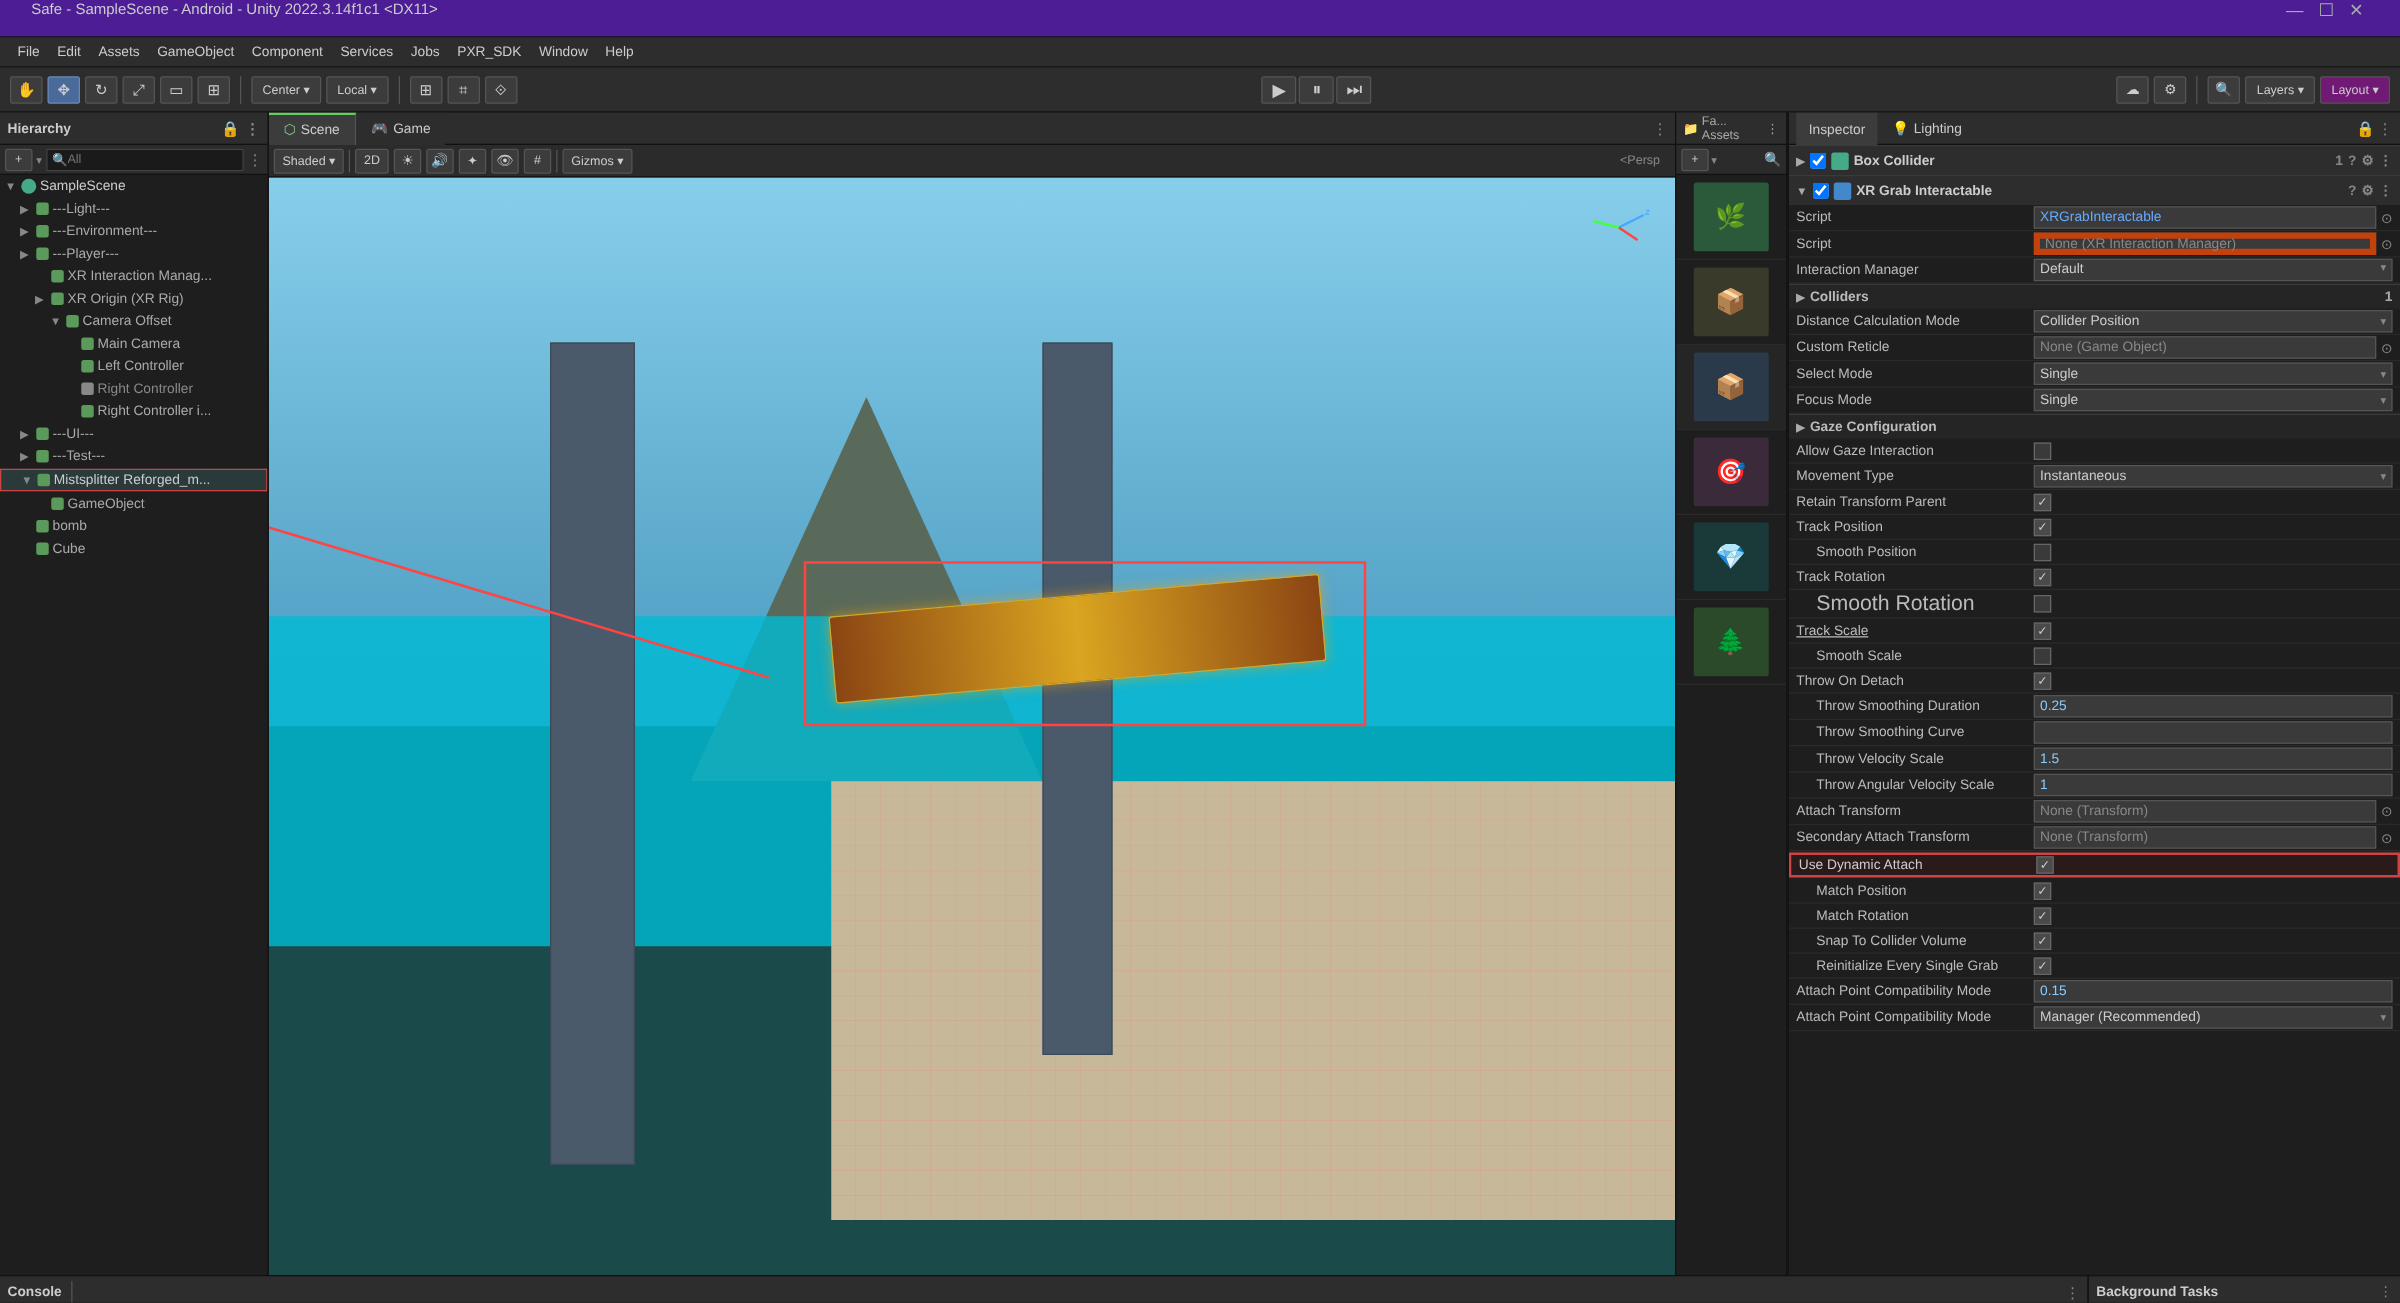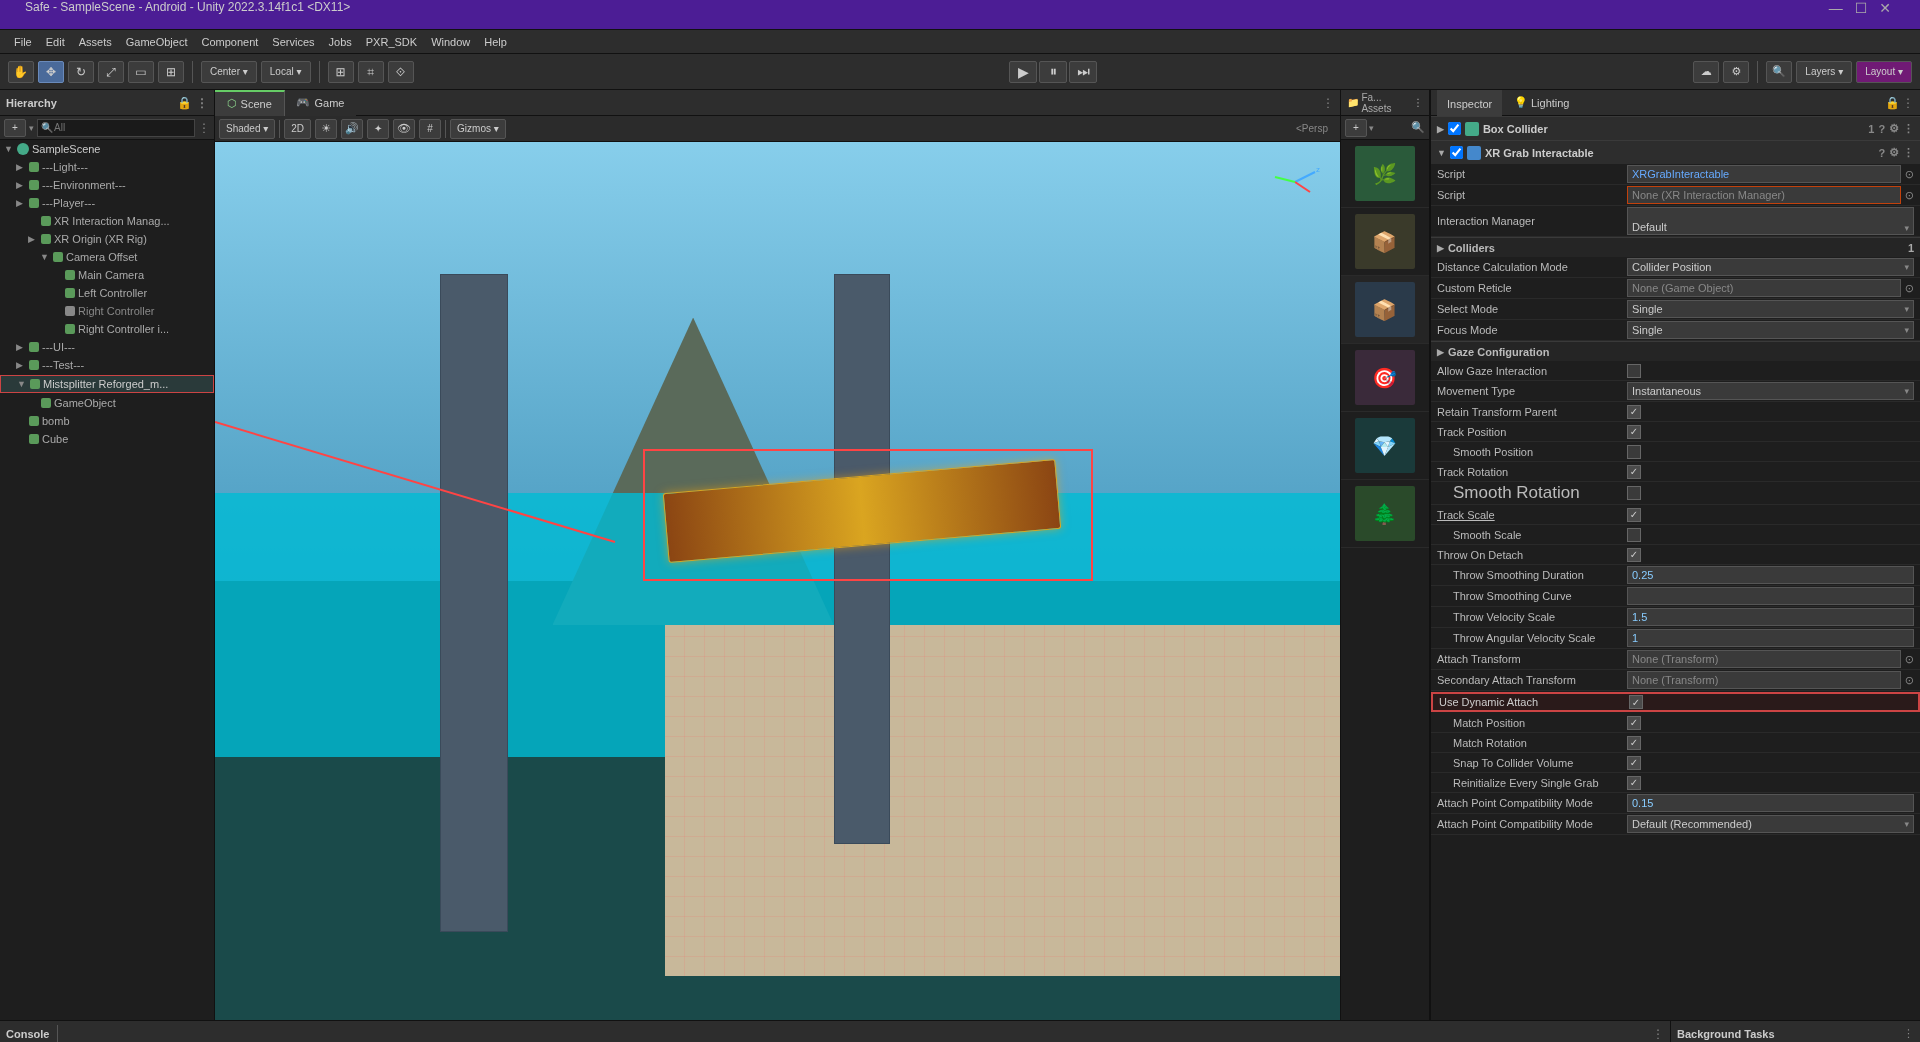--- a/index.html
+++ b/index.html
@@ -335,29 +335,29 @@
         <span style="width:190px; color:#bbb; font-size:11px; flex-shrink:0;">Script</span>
         <div style="flex:1; display:flex; align-items:center; gap:4px;">
           <div style="flex:1; background:#3a3a3a; border:1px solid #555; color:#6af; padding:1px 4px; font-size:11px; height:18px; display:flex; align-items:center; cursor:pointer;">XRGrabInteractable</div>
           <span style="color:#888; cursor:pointer;">⊙</span>
         </div>
       </div>
 
       <div style="display:flex; align-items:center; padding:1px 6px; min-height:20px; border-bottom:1px solid #2a2a2a;">
         <span style="width:190px; color:#bbb; font-size:11px; flex-shrink:0;">Script</span>
         <div style="flex:1; display:flex; align-items:center; gap:4px;">
-          <div style="flex:1; background:#3a3a3a; border:1px solid #c2410c; color:#888; padding:1px 4px; font-size:11px; height:18px; display:flex; align-items:center; cursor:pointer;">None (XR Interaction Manager)</div>
+          <div style="flex:1; background:#3a3a3a; border:5px solid #c2410c; color:#888; padding:1px 4px; font-size:11px; height:18px; display:flex; align-items:center; cursor:pointer;">None (XR Interaction Manager)</div>
           <span style="color:#888; cursor:pointer;">⊙</span>
         </div>
       </div>
 
       <div style="display:flex; align-items:center; padding:1px 6px; min-height:20px; border-bottom:1px solid #2a2a2a;">
         <span style="width:190px; color:#bbb; font-size:11px; flex-shrink:0;">Interaction Manager</span>
         <div style="flex:1; display:flex; align-items:center; gap:4px;">
-          <div style="flex:1; background:#3a3a3a; border:1px solid #555; color:#ccc; padding:1px 4px; font-size:11px; height:28px; display:flex; align-items:flex-end; justify-content:space-between; cursor:pointer;">
+          <div style="flex:1; background:#3a3a3a; border:1px solid #555; color:#ccc; padding:1px 4px; font-size:11px; height:18px; display:flex; align-items:flex-start; justify-content:space-between; cursor:pointer;">
             <span>Default</span>
               <span style="color:#888; font-size:9px;">▾</span>
           </div>
         </div>
       </div>
 
       <div style="background:#252525; padding:2px 6px; font-size:11px; font-weight:bold; color:#bbb; border-top:1px solid #3a3a3a; display:flex; align-items:center; gap:4px; cursor:pointer; min-height:20px;">
         <span style="color:#aaa; font-size:9px;">▶</span>
         <span>Colliders</span>
         <span style="flex:1;"></span>
@@ -536,21 +536,21 @@
         <span style="width:190px; color:#bbb; font-size:11px; flex-shrink:0;">Attach Point Compatibility Mode</span>
         <div style="flex:1;">
           <input type="text" value="0.15" style="background: rgb(58, 58, 58); border: 1px solid rgb(85, 85, 85); color: rgb(136, 204, 255); padding: 1px 4px; font-size: 11px; height: 18px; width: 100%;">
         </div>
       </div>
 
       <div style="display:flex; align-items:center; padding:1px 6px; min-height:20px; border-bottom:1px solid #2a2a2a;">
         <span style="width:190px; color:#bbb; font-size:11px; flex-shrink:0;">Attach Point Compatibility Mode</span>
         <div style="flex:1;">
           <div style="background:#3a3a3a; border:1px solid #555; color:#ccc; padding:1px 4px; font-size:11px; height:18px; display:flex; align-items:center; justify-content:space-between; cursor:pointer;">
-            <span>Default (Recommended)</span>
+            <span>Manager (Recommended)</span>
               <span style="color:#888; font-size:9px;">▾</span>
           </div>
         </div>
       </div>
 
     </div>
   </div>
 </div>
 
 <div id="bottom" style="height:200px; display:flex; border-top:1px solid #111;">

